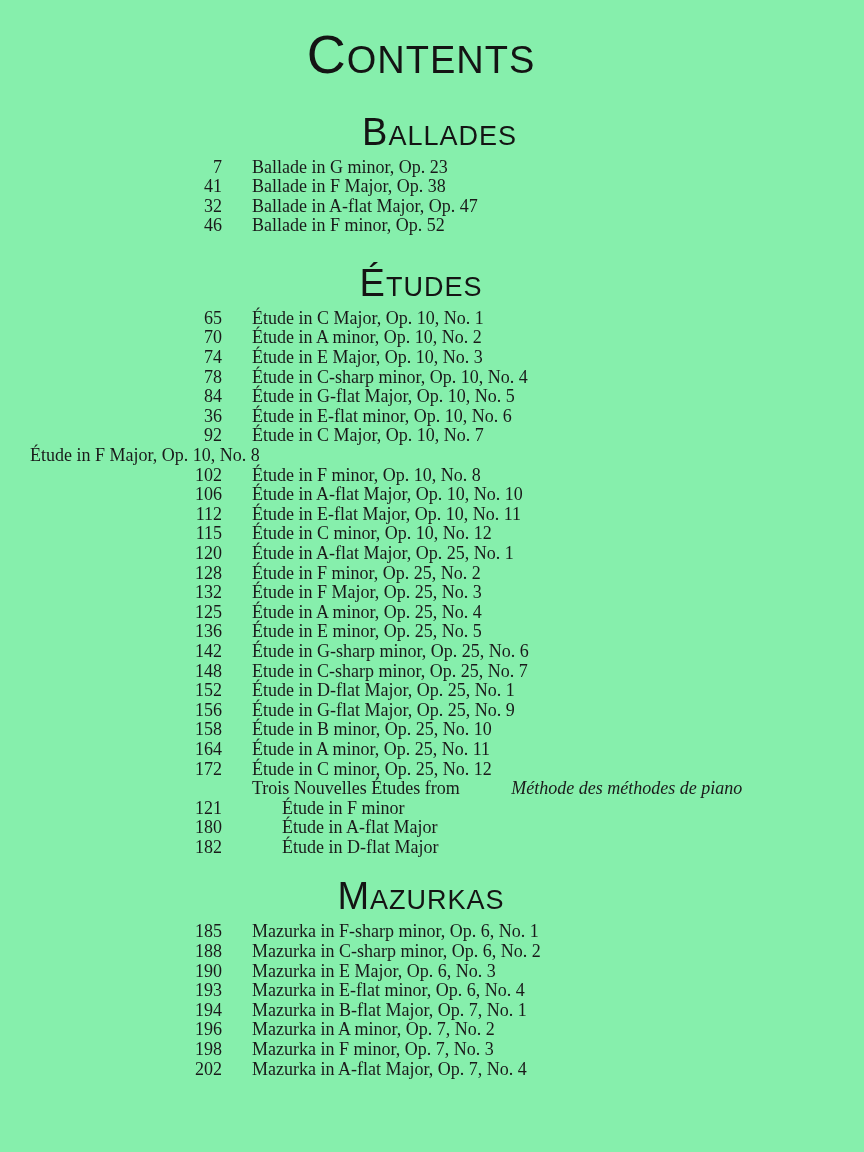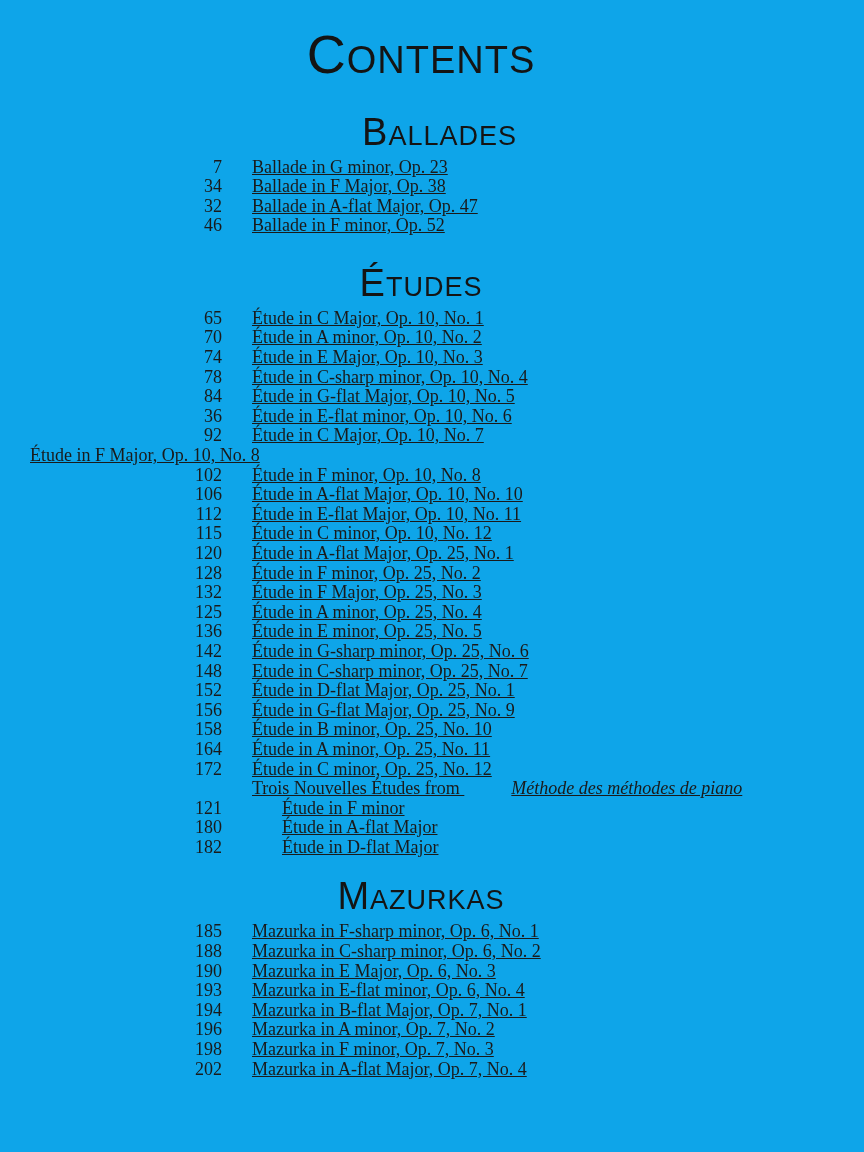--- a/index.html
+++ b/index.html
@@ -4,21 +4,21 @@
 <style>
   html, body {
     margin: 0;
     padding: 0;
     background: #ffffff;
   }
   .page {
     position: relative;
     width: 864px;
     height: 1152px;
-    background: #0ea5e9;
+    background: #86efac;
     color: #1a1a1a;
     font-family: "Liberation Serif", serif;
     overflow: hidden;
     margin: 0 auto;
   }
   .content {
     width: 842px; 
   }
   .page-title {
     margin: 0;
@@ -58,21 +58,20 @@
     white-space: nowrap;
   }
   .num {
     display: inline-block;
     width: 222px;
     text-align: right;
     flex: 0 0 auto;
   }
   .title {
     margin-left: 30px;
-    text-decoration: underline;
   }
   .row.indent .title {
     margin-left: 60px;
   }
   .title em {
     font-style: italic;
     margin-left: 47px;
   }
 </style>
 </head>
@@ -84,21 +83,21 @@
     <h1 class="page-title">Contents</h1>
 
     <section class="section section-ballades">
       <h2 class="section-heading">Ballades</h2>
       <div class="entries">
           <div class="row">
             <span class="num">7</span>
             <span class="title">Ballade in G minor, Op. 23</span>
           </div>
           <div class="row">
-            <span class="num">34</span>
+            <span class="num">41</span>
             <span class="title">Ballade in F Major, Op. 38</span>
           </div>
           <div class="row">
             <span class="num">32</span>
             <span class="title">Ballade in A-flat Major, Op. 47</span>
           </div>
           <div class="row">
             <span class="num">46</span>
             <span class="title">Ballade in F minor, Op. 52</span>
           </div>

